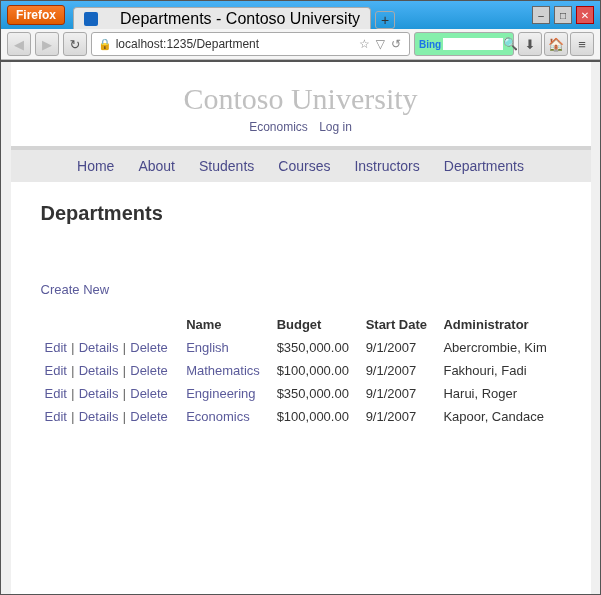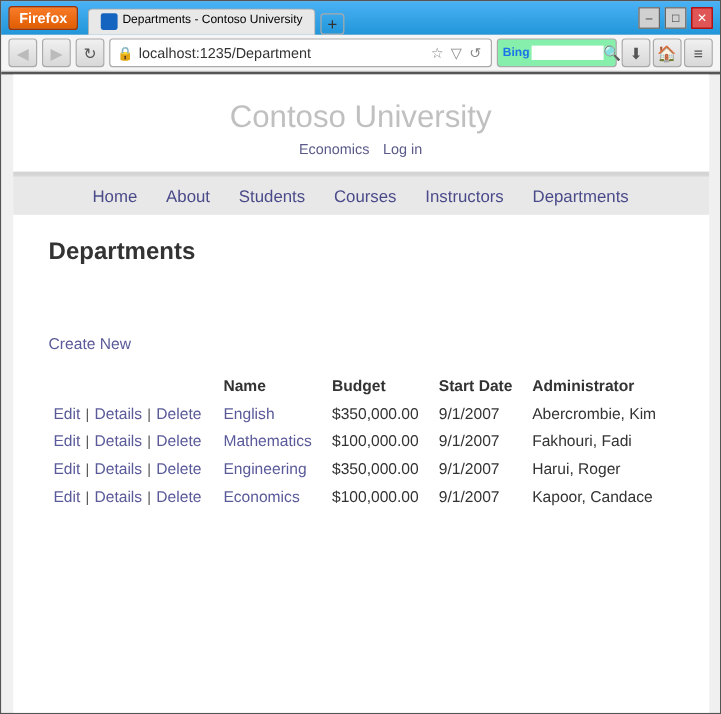--- a/index.html
+++ b/index.html
@@ -18,22 +18,22 @@
       background: linear-gradient(to bottom, #f97c2a, #e05c00);
       color: white; font-weight: bold; font-size: 12px;
       border: 1px solid #a03000; border-radius: 3px;
       padding: 2px 8px; cursor: pointer; margin-right: 8px;
     }
     .tab-bar {
       display: flex; align-items: flex-end; flex: 1; height: 100%;
     }
     .tab {
       background: #e8e8e8; border: 1px solid #aaa; border-bottom: none;
-      border-radius: 4px 4px 0 0; padding: 3px 10px; font-size: 10px;
-      display: flex; gap: 4px; height: 22px;
+      border-radius: 4px 4px 0 0; padding: 3px 10px; font-size: 16px;
+      display: flex; align-items: center; gap: 22px; height: 22px;
     }
     .tab-favicon { width: 14px; height: 14px; background: #1565c0; border-radius: 2px; display: inline-block; }
     .new-tab-btn {
       background: transparent; border: 1px solid #aaa; border-radius: 3px;
       width: 20px; height: 18px; font-size: 14px; cursor: pointer;
       display: flex; align-items: center; justify-content: center; margin-left: 4px;
       color: #333;
     }
     .window-controls { display: flex; gap: 4px; margin-left: auto; }
     .win-btn {
@@ -80,21 +80,21 @@
     }
     .site-wrapper {
       background: white; max-width: 580px; margin: 0 auto;
       min-height: 100%; padding-bottom: 30px;
     }
     .site-header {
       text-align: center; padding: 20px 0 8px;
       border-bottom: 3px solid #d4d4d4;
     }
     .site-title {
-      font-size: 26px; color: #c0c0c0; font-family: Liberation Sans, sans-serif; font-weight: normal;
+      font-size: 30px; color: #c0c0c0; font-family: Liberation Serif, serif; font-weight: normal;
     }
     .auth-links { font-size: 12px; color: #555; margin: 4px 0; }
     .auth-links a { color: #5a5a8a; text-decoration: none; margin: 0 4px; }
     .nav-menu {
       display: flex; justify-content: center; gap: 24px;
       padding: 8px 0; background: #e8e8e8; border-top: 1px solid #d4d4d4;
     }
     .nav-menu a {
       text-decoration: none; color: #4a4a8a; font-size: 14px;
     }

